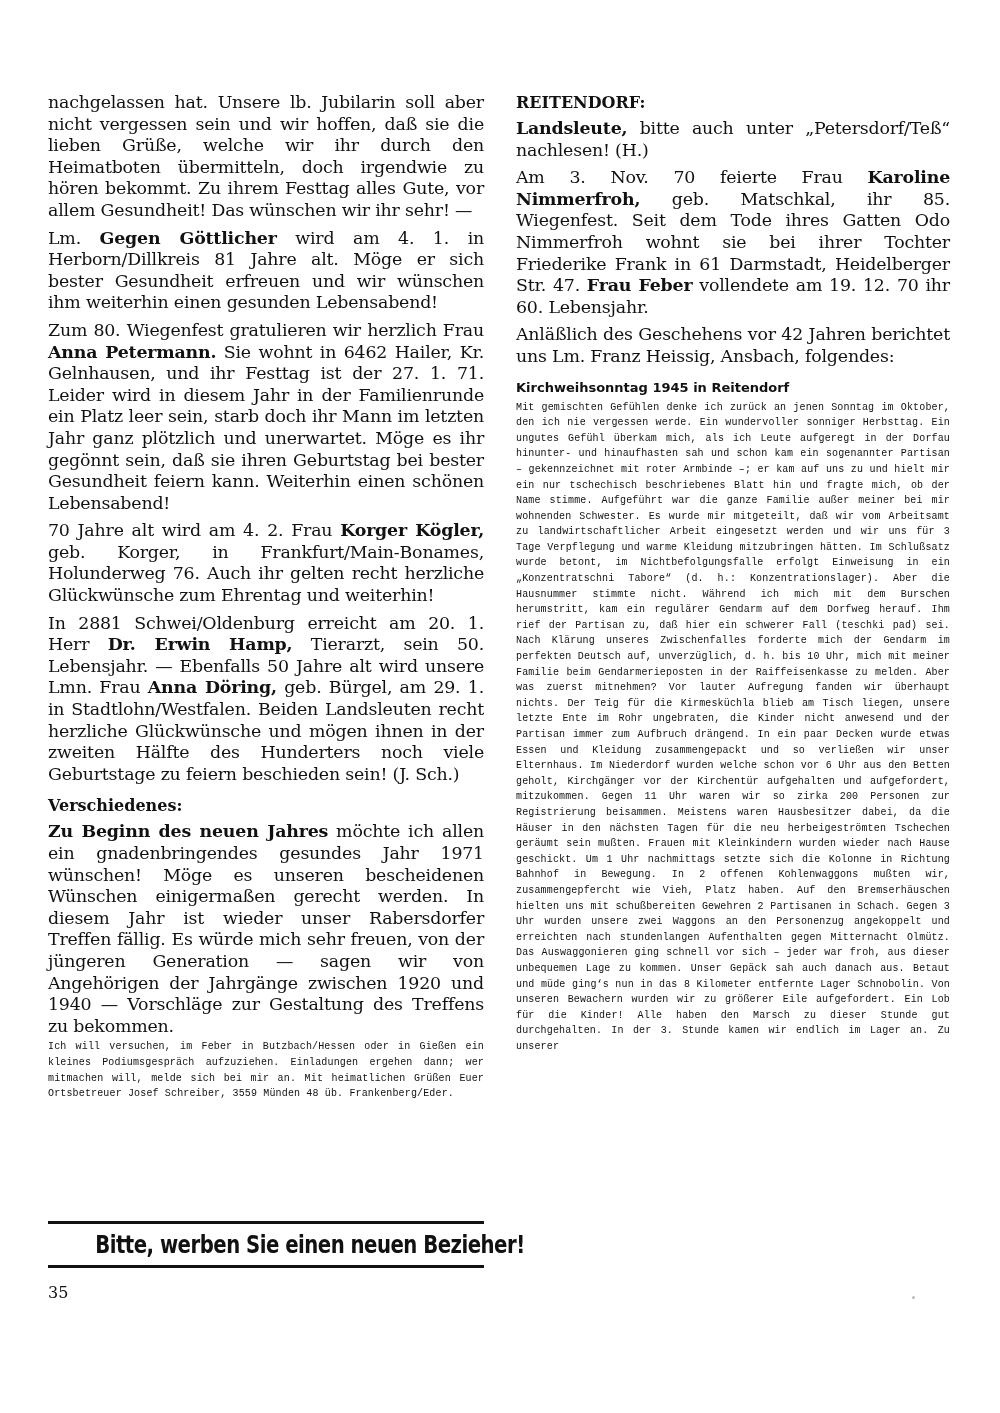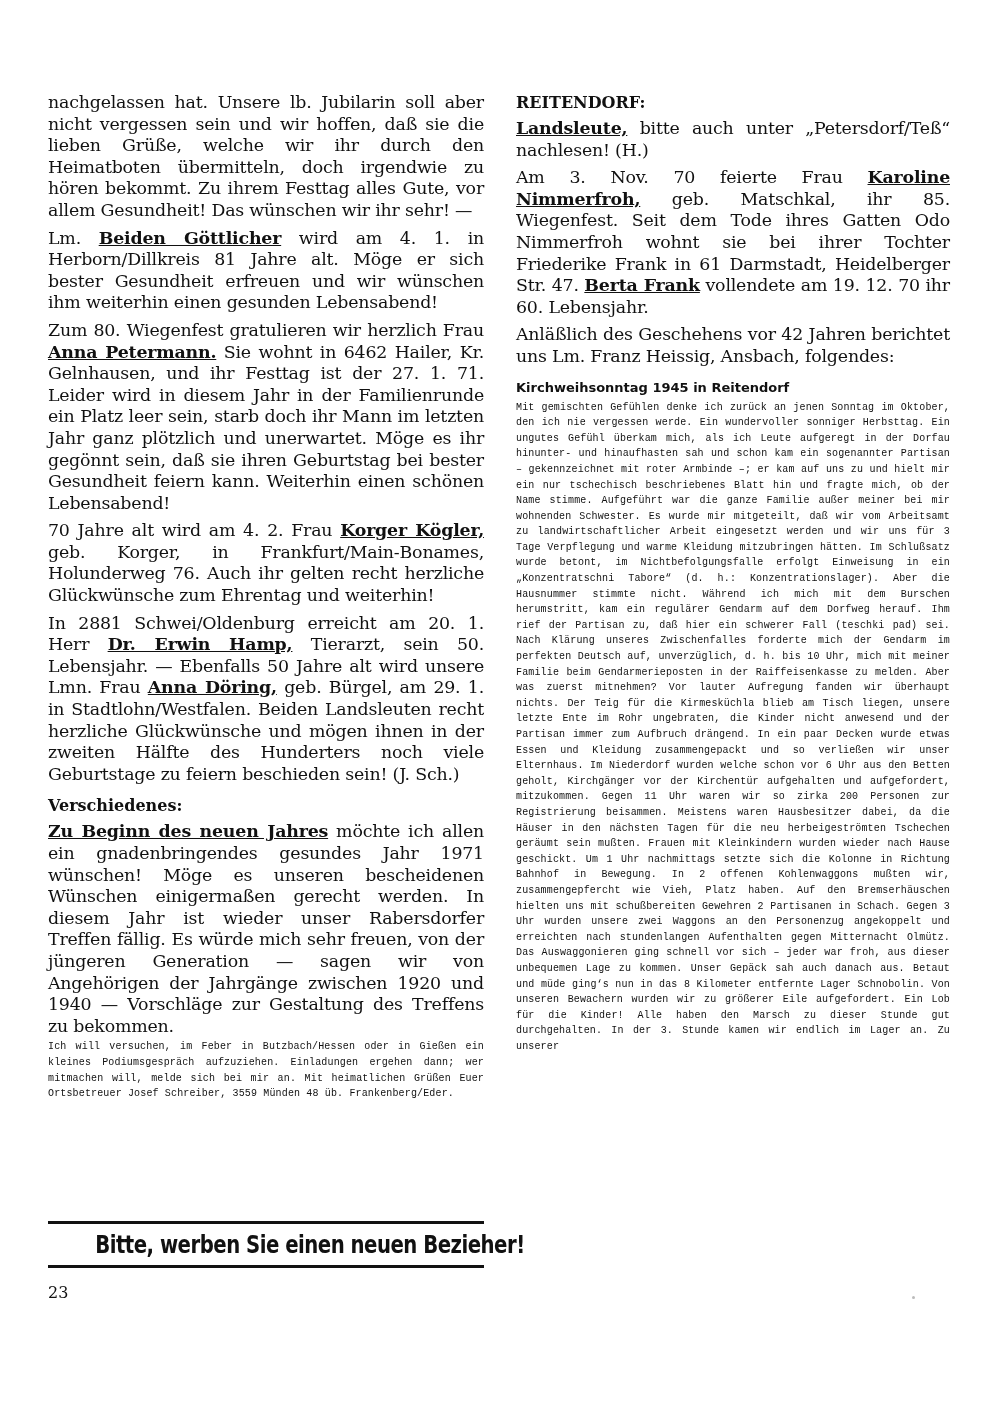--- a/index.html
+++ b/index.html
@@ -6,21 +6,21 @@
   body { width: 1000px; height: 1413px; position: relative; overflow: hidden; color: #111; }
   .page { position: absolute; left: 0; top: 0; width: 1000px; height: 1108px; }
   .col { position: absolute; top: 92px; }
   .col-left { left: 48px; width: 436px; }
   .col-right { left: 516px; width: 434px; }
   .p-large {
     font-family: "DejaVu Serif", serif;
     font-size: 17.4px; line-height: 21.6px;
     text-align: justify; margin: 0 0 6px 0; letter-spacing: -0.2px;
   }
-  .p-large b { font-weight: bold; text-decoration: underline; }
+  .p-large b { font-weight: bold; }
   .p-small {
     font-family: Liberation Mono, monospace;
     font-size: 10px; line-height: 15.6px;
     text-align: justify; margin: 0; letter-spacing: 0.15px;
   }
   .heading {
     font-family: "DejaVu Serif", serif; font-weight: bold;
     font-size: 16px; line-height: 22px; margin: 0 0 4px 0;
   }
   .subhead {
@@ -44,38 +44,38 @@
   }
   .mark { position: absolute; left: 912px; top: 1296px; width: 3px; height: 3px; background: #bbb; border-radius: 50%; }
 </style>
 </head>
 <body>
 
 <div class="page">
 
   <div class="col col-left">
     <p class="p-large rich">nachgelassen hat. Unsere lb. Jubilarin soll aber nicht vergessen sein und wir hoffen, daß sie die lieben Grüße, welche wir ihr durch den Heimatboten übermitteln, doch irgendwie zu hören bekommt. Zu ihrem Festtag alles Gute, vor allem Gesundheit! Das wünschen wir ihr sehr! —</p>
-    <p class="p-large rich">Lm. <b>Beiden Göttlicher</b> wird am 4. 1. in Herborn/Dillkreis 81 Jahre alt. Möge er sich bester Gesundheit erfreuen und wir wünschen ihm weiterhin einen gesunden Lebensabend!</p>
+    <p class="p-large rich">Lm. <b>Gegen Göttlicher</b> wird am 4. 1. in Herborn/Dillkreis 81 Jahre alt. Möge er sich bester Gesundheit erfreuen und wir wünschen ihm weiterhin einen gesunden Lebensabend!</p>
     <p class="p-large rich">Zum 80. Wiegenfest gratulieren wir herzlich Frau <b>Anna Petermann.</b> Sie wohnt in 6462 Hailer, Kr. Gelnhausen, und ihr Festtag ist der 27. 1. 71. Leider wird in diesem Jahr in der Familienrunde ein Platz leer sein, starb doch ihr Mann im letzten Jahr ganz plötzlich und unerwartet. Möge es ihr gegönnt sein, daß sie ihren Geburtstag bei bester Gesundheit feiern kann. Weiterhin einen schönen Lebensabend!</p>
     <p class="p-large rich">70 Jahre alt wird am 4. 2. Frau <b>Korger Kögler,</b> geb. Korger, in Frankfurt/Main-Bonames, Holunderweg 76. Auch ihr gelten recht herzliche Glückwünsche zum Ehrentag und weiterhin!</p>
     <p class="p-large rich">In 2881 Schwei/Oldenburg erreicht am 20. 1. Herr <b>Dr. Erwin Hamp,</b> Tierarzt, sein 50. Lebensjahr. — Ebenfalls 50 Jahre alt wird unsere Lmn. Frau <b>Anna Döring,</b> geb. Bürgel, am 29. 1. in Stadtlohn/Westfalen. Beiden Landsleuten recht herzliche Glückwünsche und mögen ihnen in der zweiten Hälfte des Hunderters noch viele Geburtstage zu feiern beschieden sein! (J. Sch.)</p>
     <h3 class="heading" style="margin-top:10px">Verschiedenes:</h3>
     <p class="p-large rich" style="margin-bottom:2px"><b>Zu Beginn des neuen Jahres</b> möchte ich allen ein gnadenbringendes gesundes Jahr 1971 wünschen! Möge es unseren bescheidenen Wünschen einigermaßen gerecht werden. In diesem Jahr ist wieder unser Rabersdorfer Treffen fällig. Es würde mich sehr freuen, von der jüngeren Generation — sagen wir von Angehörigen der Jahrgänge zwischen 1920 und 1940 — Vorschläge zur Gestaltung des Treffens zu bekommen.</p>
     <p class="p-small">Ich will versuchen, im Feber in Butzbach/Hessen oder in Gießen ein kleines Podiumsgespräch aufzuziehen. Einladungen ergehen dann; wer mitmachen will, melde sich bei mir an. Mit heimatlichen Grüßen Euer Ortsbetreuer Josef Schreiber, 3559 Münden 48 üb. Frankenberg/Eder.</p>
   </div>
 
   <div class="promo">
     <span>Bitte, werben Sie einen neuen Bezieher!</span>
   </div>
 
-  <div class="page-num">23</div>
+  <div class="page-num">35</div>
   <div class="mark"></div>
 
   <div class="col col-right">
     <h3 class="heading">REITENDORF:</h3>
     <p class="p-large rich"><b>Landsleute,</b> bitte auch unter „Petersdorf/Teß“ nachlesen! (H.)</p>
-    <p class="p-large rich">Am 3. Nov. 70 feierte Frau <b>Karoline Nimmerfroh,</b> geb. Matschkal, ihr 85. Wiegenfest. Seit dem Tode ihres Gatten Odo Nimmerfroh wohnt sie bei ihrer Tochter Friederike Frank in 61 Darmstadt, Heidelberger Str. 47. <b>Berta Frank</b> vollendete am 19. 12. 70 ihr 60. Lebensjahr.</p>
+    <p class="p-large rich">Am 3. Nov. 70 feierte Frau <b>Karoline Nimmerfroh,</b> geb. Matschkal, ihr 85. Wiegenfest. Seit dem Tode ihres Gatten Odo Nimmerfroh wohnt sie bei ihrer Tochter Friederike Frank in 61 Darmstadt, Heidelberger Str. 47. <b>Frau Feber</b> vollendete am 19. 12. 70 ihr 60. Lebensjahr.</p>
     <p class="p-large rich">Anläßlich des Geschehens vor 42 Jahren berichtet uns Lm. Franz Heissig, Ansbach, folgendes:</p>
     <h4 class="subhead">Kirchweihsonntag 1945 in Reitendorf</h4>
     <p class="p-small">Mit gemischten Gefühlen denke ich zurück an jenen Sonntag im Oktober, den ich nie vergessen werde. Ein wundervoller sonniger Herbsttag. Ein ungutes Gefühl überkam mich, als ich Leute aufgeregt in der Dorfau hinunter- und hinaufhasten sah und schon kam ein sogenannter Partisan – gekennzeichnet mit roter Armbinde –; er kam auf uns zu und hielt mir ein nur tschechisch beschriebenes Blatt hin und fragte mich, ob der Name stimme. Aufgeführt war die ganze Familie außer meiner bei mir wohnenden Schwester. Es wurde mir mitgeteilt, daß wir vom Arbeitsamt zu landwirtschaftlicher Arbeit eingesetzt werden und wir uns für 3 Tage Verpflegung und warme Kleidung mitzubringen hätten. Im Schlußsatz wurde betont, im Nichtbefolgungsfalle erfolgt Einweisung in ein „Konzentratschni Tabore“ (d. h.: Konzentrationslager). Aber die Hausnummer stimmte nicht. Während ich mich mit dem Burschen herumstritt, kam ein regulärer Gendarm auf dem Dorfweg herauf. Ihm rief der Partisan zu, daß hier ein schwerer Fall (teschki pad) sei. Nach Klärung unseres Zwischenfalles forderte mich der Gendarm im perfekten Deutsch auf, unverzüglich, d. h. bis 10 Uhr, mich mit meiner Familie beim Gendarmerieposten in der Raiffeisenkasse zu melden. Aber was zuerst mitnehmen? Vor lauter Aufregung fanden wir überhaupt nichts. Der Teig für die Kirmesküchla blieb am Tisch liegen, unsere letzte Ente im Rohr ungebraten, die Kinder nicht anwesend und der Partisan immer zum Aufbruch drängend. In ein paar Decken wurde etwas Essen und Kleidung zusammengepackt und so verließen wir unser Elternhaus. Im Niederdorf wurden welche schon vor 6 Uhr aus den Betten geholt, Kirchgänger vor der Kirchentür aufgehalten und aufgefordert, mitzukommen. Gegen 11 Uhr waren wir so zirka 200 Personen zur Registrierung beisammen. Meistens waren Hausbesitzer dabei, da die Häuser in den nächsten Tagen für die neu herbeigeströmten Tschechen geräumt sein mußten. Frauen mit Kleinkindern wurden wieder nach Hause geschickt. Um 1 Uhr nachmittags setzte sich die Kolonne in Richtung Bahnhof in Bewegung. In 2 offenen Kohlenwaggons mußten wir, zusammengepfercht wie Vieh, Platz haben. Auf den Bremserhäuschen hielten uns mit schußbereiten Gewehren 2 Partisanen in Schach. Gegen 3 Uhr wurden unsere zwei Waggons an den Personenzug angekoppelt und erreichten nach stundenlangen Aufenthalten gegen Mitternacht Olmütz. Das Auswaggonieren ging schnell vor sich – jeder war froh, aus dieser unbequemen Lage zu kommen. Unser Gepäck sah auch danach aus. Betaut und müde ging‘s nun in das 8 Kilometer entfernte Lager Schnobolin. Von unseren Bewachern wurden wir zu größerer Eile aufgefordert. Ein Lob für die Kinder! Alle haben den Marsch zu dieser Stunde gut durchgehalten. In der 3. Stunde kamen wir endlich im Lager an. Zu unserer</p>
   </div>
 
 </div>
 
 </body></html>

